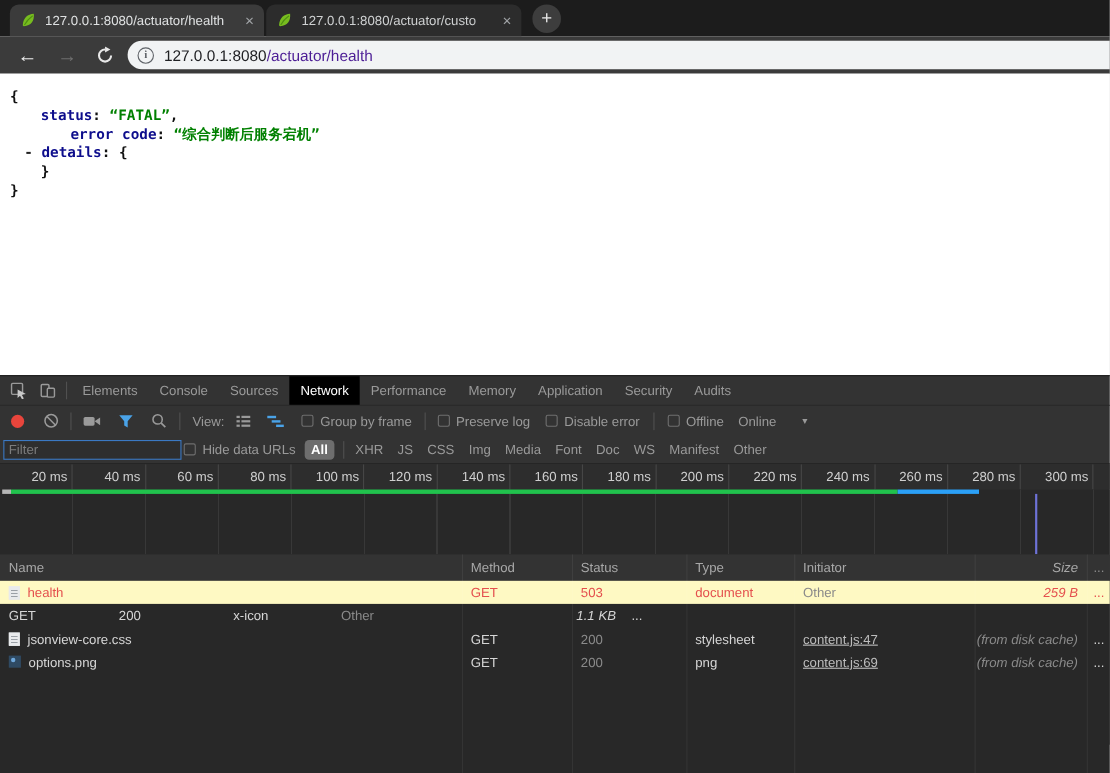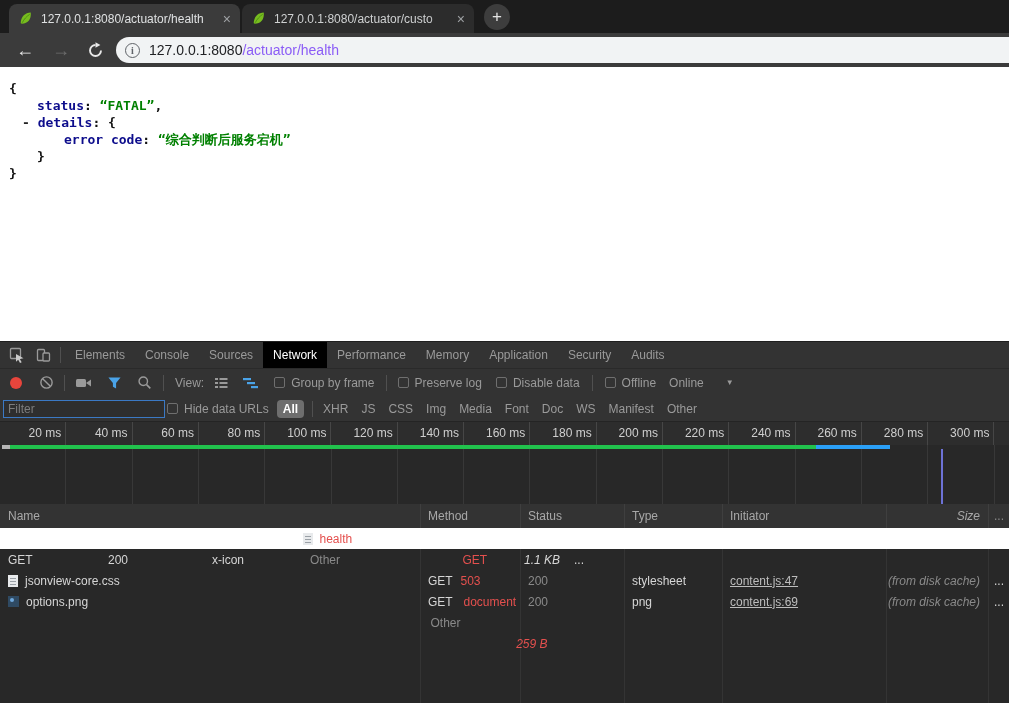--- a/index.html
+++ b/index.html
@@ -38,21 +38,21 @@
     flex:1; height:26px; background:#f1f3f4; border-radius:13px 0 0 13px;
     margin-left:10px; display:flex; align-items:center; padding-left:9px; overflow:hidden;
   }
   .info-icon {
     width:15px; height:15px; border:1.5px solid #5f6368; border-radius:50%;
     color:#5f6368; font-size:10px; font-weight:bold; display:flex;
     align-items:center; justify-content:center; flex:none; font-family:"Liberation Serif", serif;
   }
   .url-text { margin-left:9px; font-size:14px; white-space:nowrap; }
   .url-host { color:#202124; }
-  .url-path { color:#8b5cf6; }
+  .url-path { color:#4c1d95; }
 
   
   .page {
     height:274px; background:#ffffff; padding:13px 0 0 0;
     font-family:"DejaVu Sans Mono", monospace; font-size:13px; font-weight:bold;
     color:#000; overflow:hidden;
   }
   .jline { line-height:17px; white-space:pre; }
   .jkey { color:#0d0d8c; }
   .jval { color:#008000; }
@@ -100,21 +100,21 @@
   .ov-bar { position:absolute; top:0; height:4px; }
   .ov-stub { left:2px; width:8px; background:#b5b5b5; }
   .ov-green { left:10px; width:806px; background:#21c24d; }
   .ov-blue { left:816px; width:74px; background:#2ba0f7; }
   .ov-event { position:absolute; left:941px; top:4px; bottom:0; width:2px; background:#6d72d6; }
 
   .net-table { position:relative; height:200px; background:#282828; }
   .col-sep { position:absolute; top:0; bottom:0; width:1px; background:rgba(255,255,255,0.06); z-index:5; }
   .hrow { height:24px; background:#333; display:flex; align-items:center; color:#a8a8a8; }
   .nrow { height:21px; display:flex; align-items:center; color:#cfcfcf; }
-  .nrow.selected { background:#ffffff;flex-direction:column; }
+  .nrow.selected { background:#fef9c3; }
   .cell { padding-left:8px; white-space:nowrap; overflow:hidden; flex:none; height:100%; display:flex; align-items:center; }
   .c-name { width:420px; }
   .c-method { width:100px; }
   .c-status { width:104px; }
   .c-type { width:98px; }
   .c-init { width:164px; }
   .c-size { width:102px; justify-content:flex-end; padding-right:8px; padding-left:0;font-style:italic; }
   .c-wf { flex:1; padding-left:6px; }
   .red { color:#e4504e; }
   .gray { color:#8a8a8a; }
@@ -168,22 +168,22 @@
     </span>
     <div class="urlbar">
       <span class="info-icon">i</span>
       <span class="url-text"><span class="url-host">127.0.0.1:8080</span><span class="url-path">/actuator/health</span></span>
     </div>
   </div>
 
   <div class="page">
     <div class="jline ind0"><span class="jpunct">{</span></div>
     <div class="jline ind1"><span class="jkey">status</span><span class="jpunct">: </span><span class="jval">“FATAL”</span><span class="jpunct">,</span></div>
+    <div class="jline ind2"><span class="jkey">error code</span><span class="jpunct">: </span><span class="jval">“综合判断后服务宕机”</span></div>
     <div class="jline indc"><span class="jcollapser">-</span><span class="jpunct">&nbsp;</span><span class="jkey">details</span><span class="jpunct">: </span><span class="jpunct">{</span></div>
-    <div class="jline ind2"><span class="jkey">error code</span><span class="jpunct">: </span><span class="jval">“综合判断后服务宕机”</span></div>
     <div class="jline ind1"><span class="jpunct">}</span></div>
     <div class="jline ind0"><span class="jpunct">}</span></div>
   </div>
 
   <div class="devtools">
 
     <div class="dt-tabbar">
       <span class="dt-iconbtn">
         <svg width="16" height="16" viewBox="0 0 16 16">
           <rect x="1.5" y="1.5" width="10" height="10" rx="1" fill="none" stroke="#9a9a9a" stroke-width="1.3"></rect>
@@ -257,21 +257,21 @@
         <span class="checkbox"></span>
         <span>Group by frame</span>
       </span>
       <span class="vsep" style="margin:0 11px"></span>
       <span class="tb">
         <span class="checkbox"></span>
         <span>Preserve log</span>
       </span>
       <span class="tb" style="margin-left:14px">
         <span class="checkbox"></span>
-        <span>Disable data</span>
+        <span>Disable error</span>
       </span>
       <span class="vsep" style="margin:0 12px"></span>
       <span class="tb">
         <span class="checkbox"></span>
         <span>Offline</span>
       </span>
       <span class="tb" style="margin-left:13px">
         <span>Online</span>
       </span>
       <span class="dd-arrow" style="margin-left:22px">▼</span>

